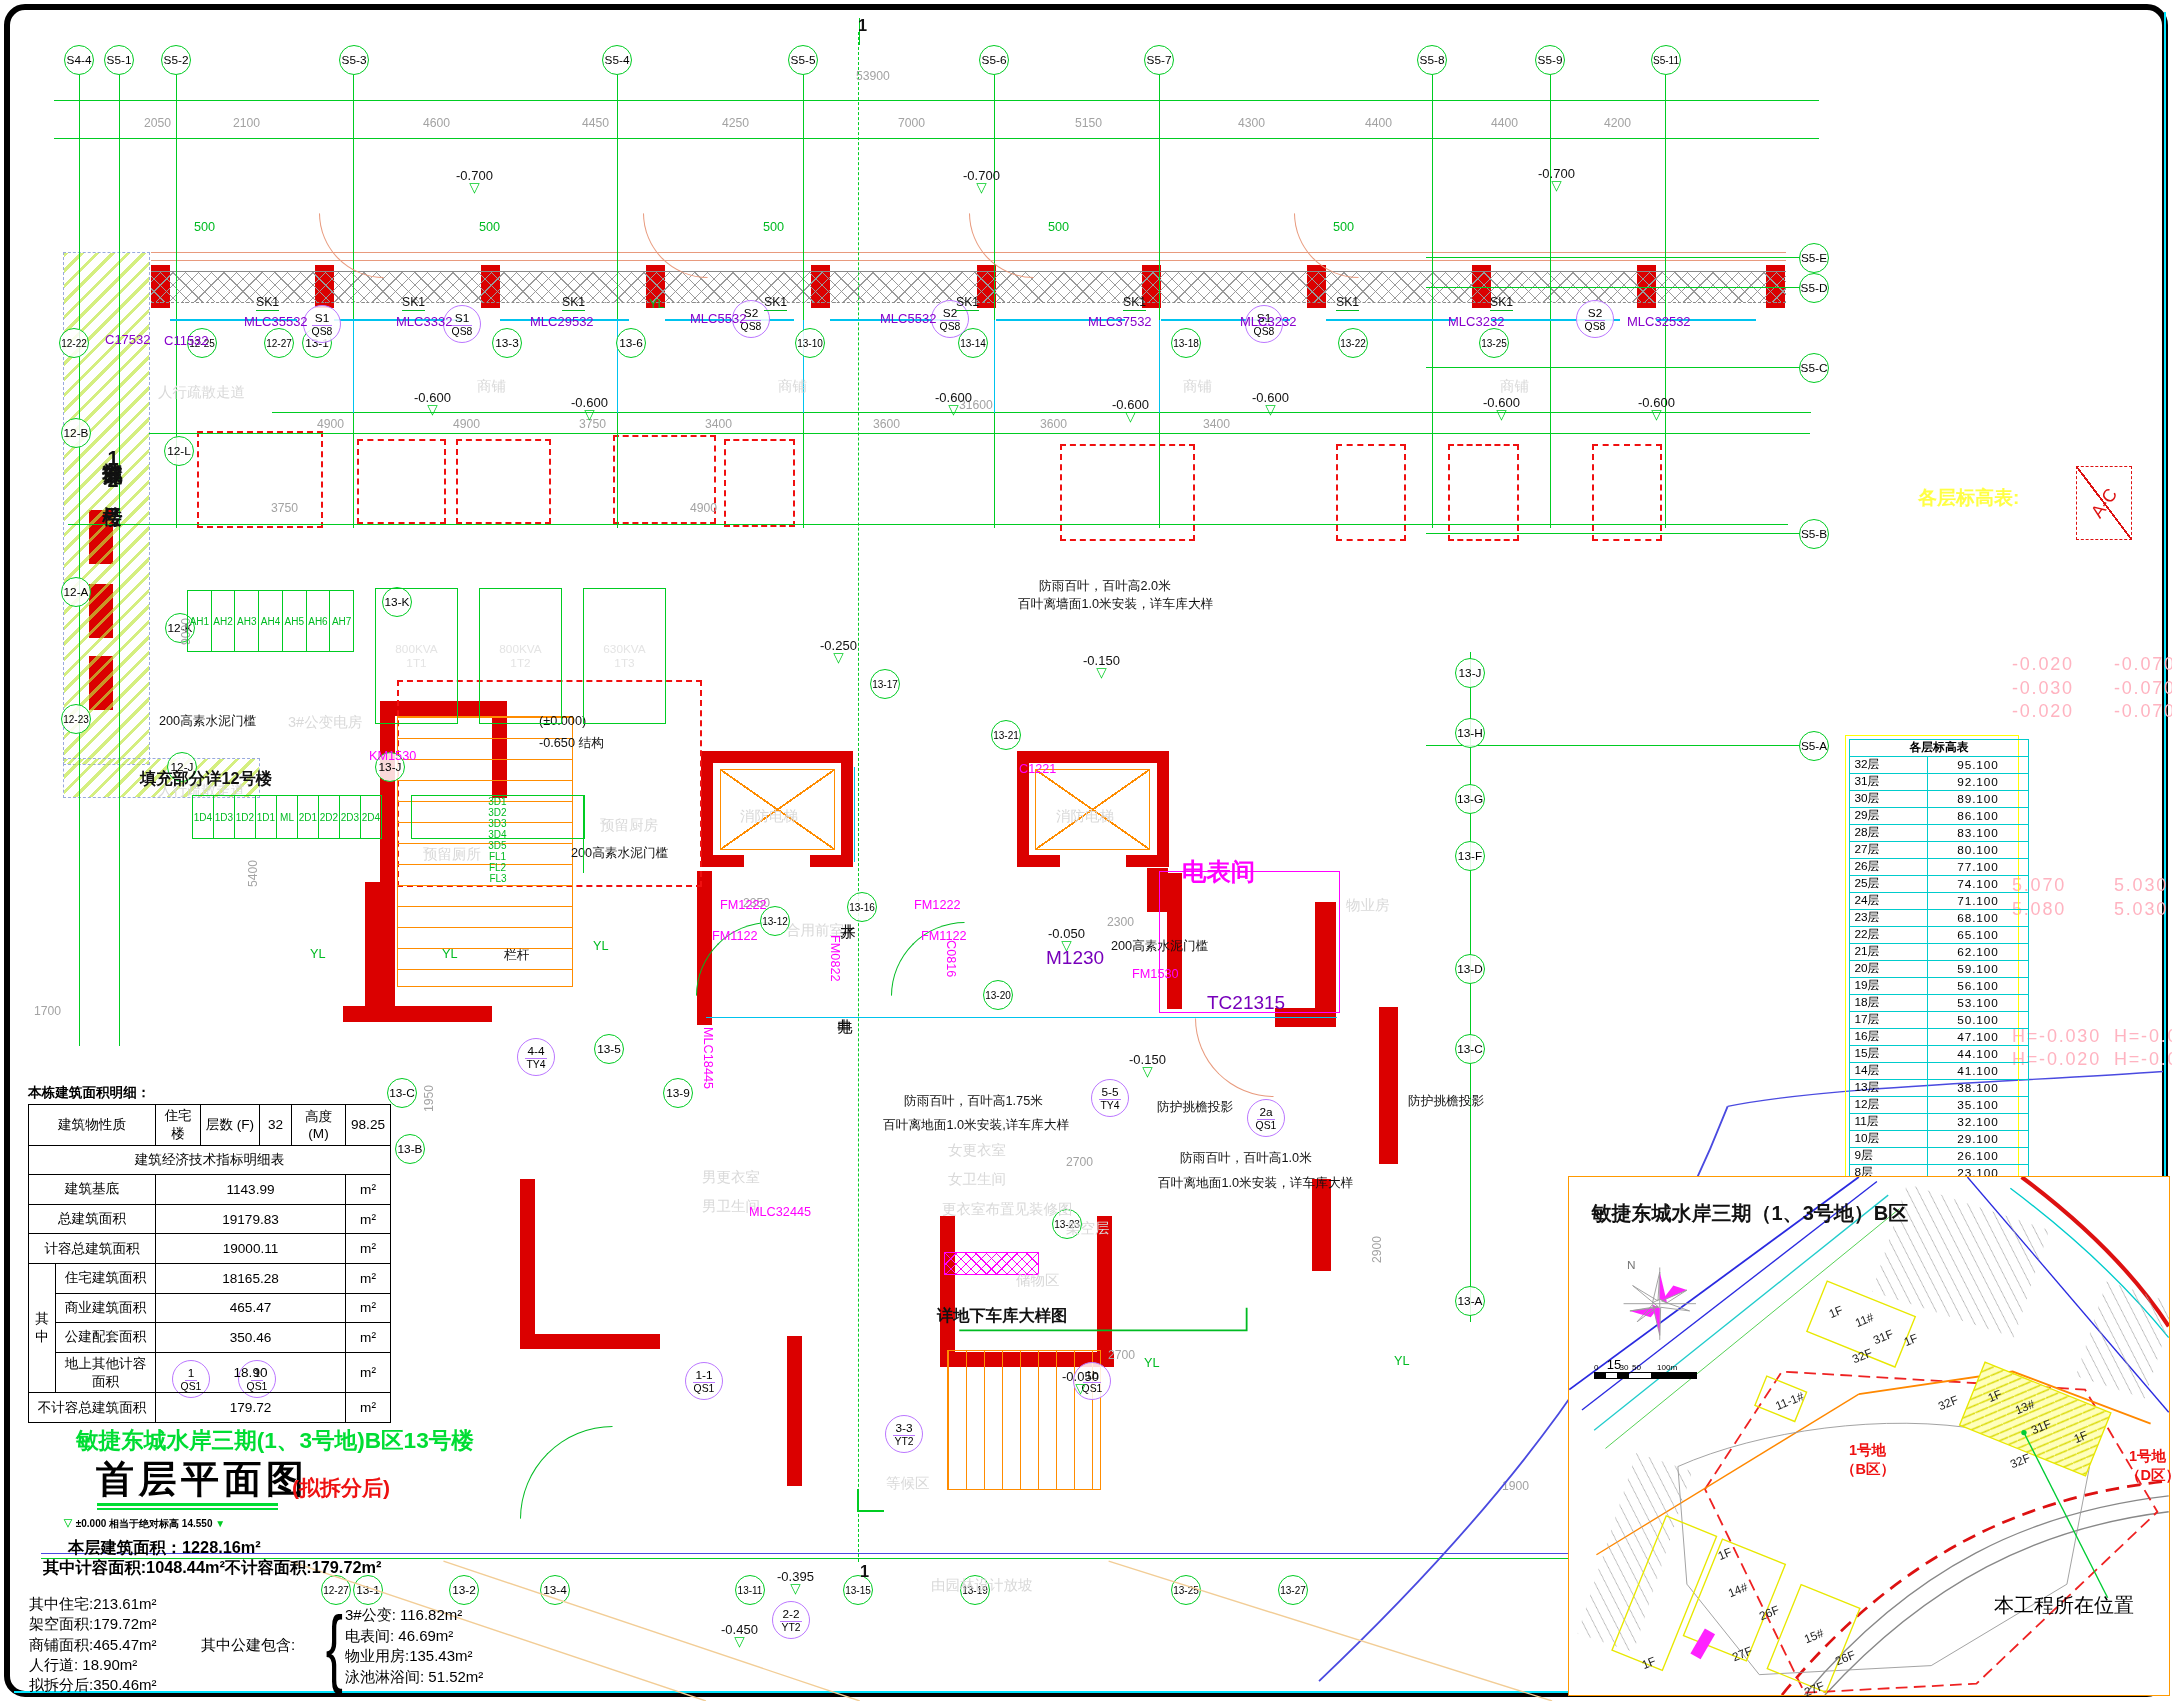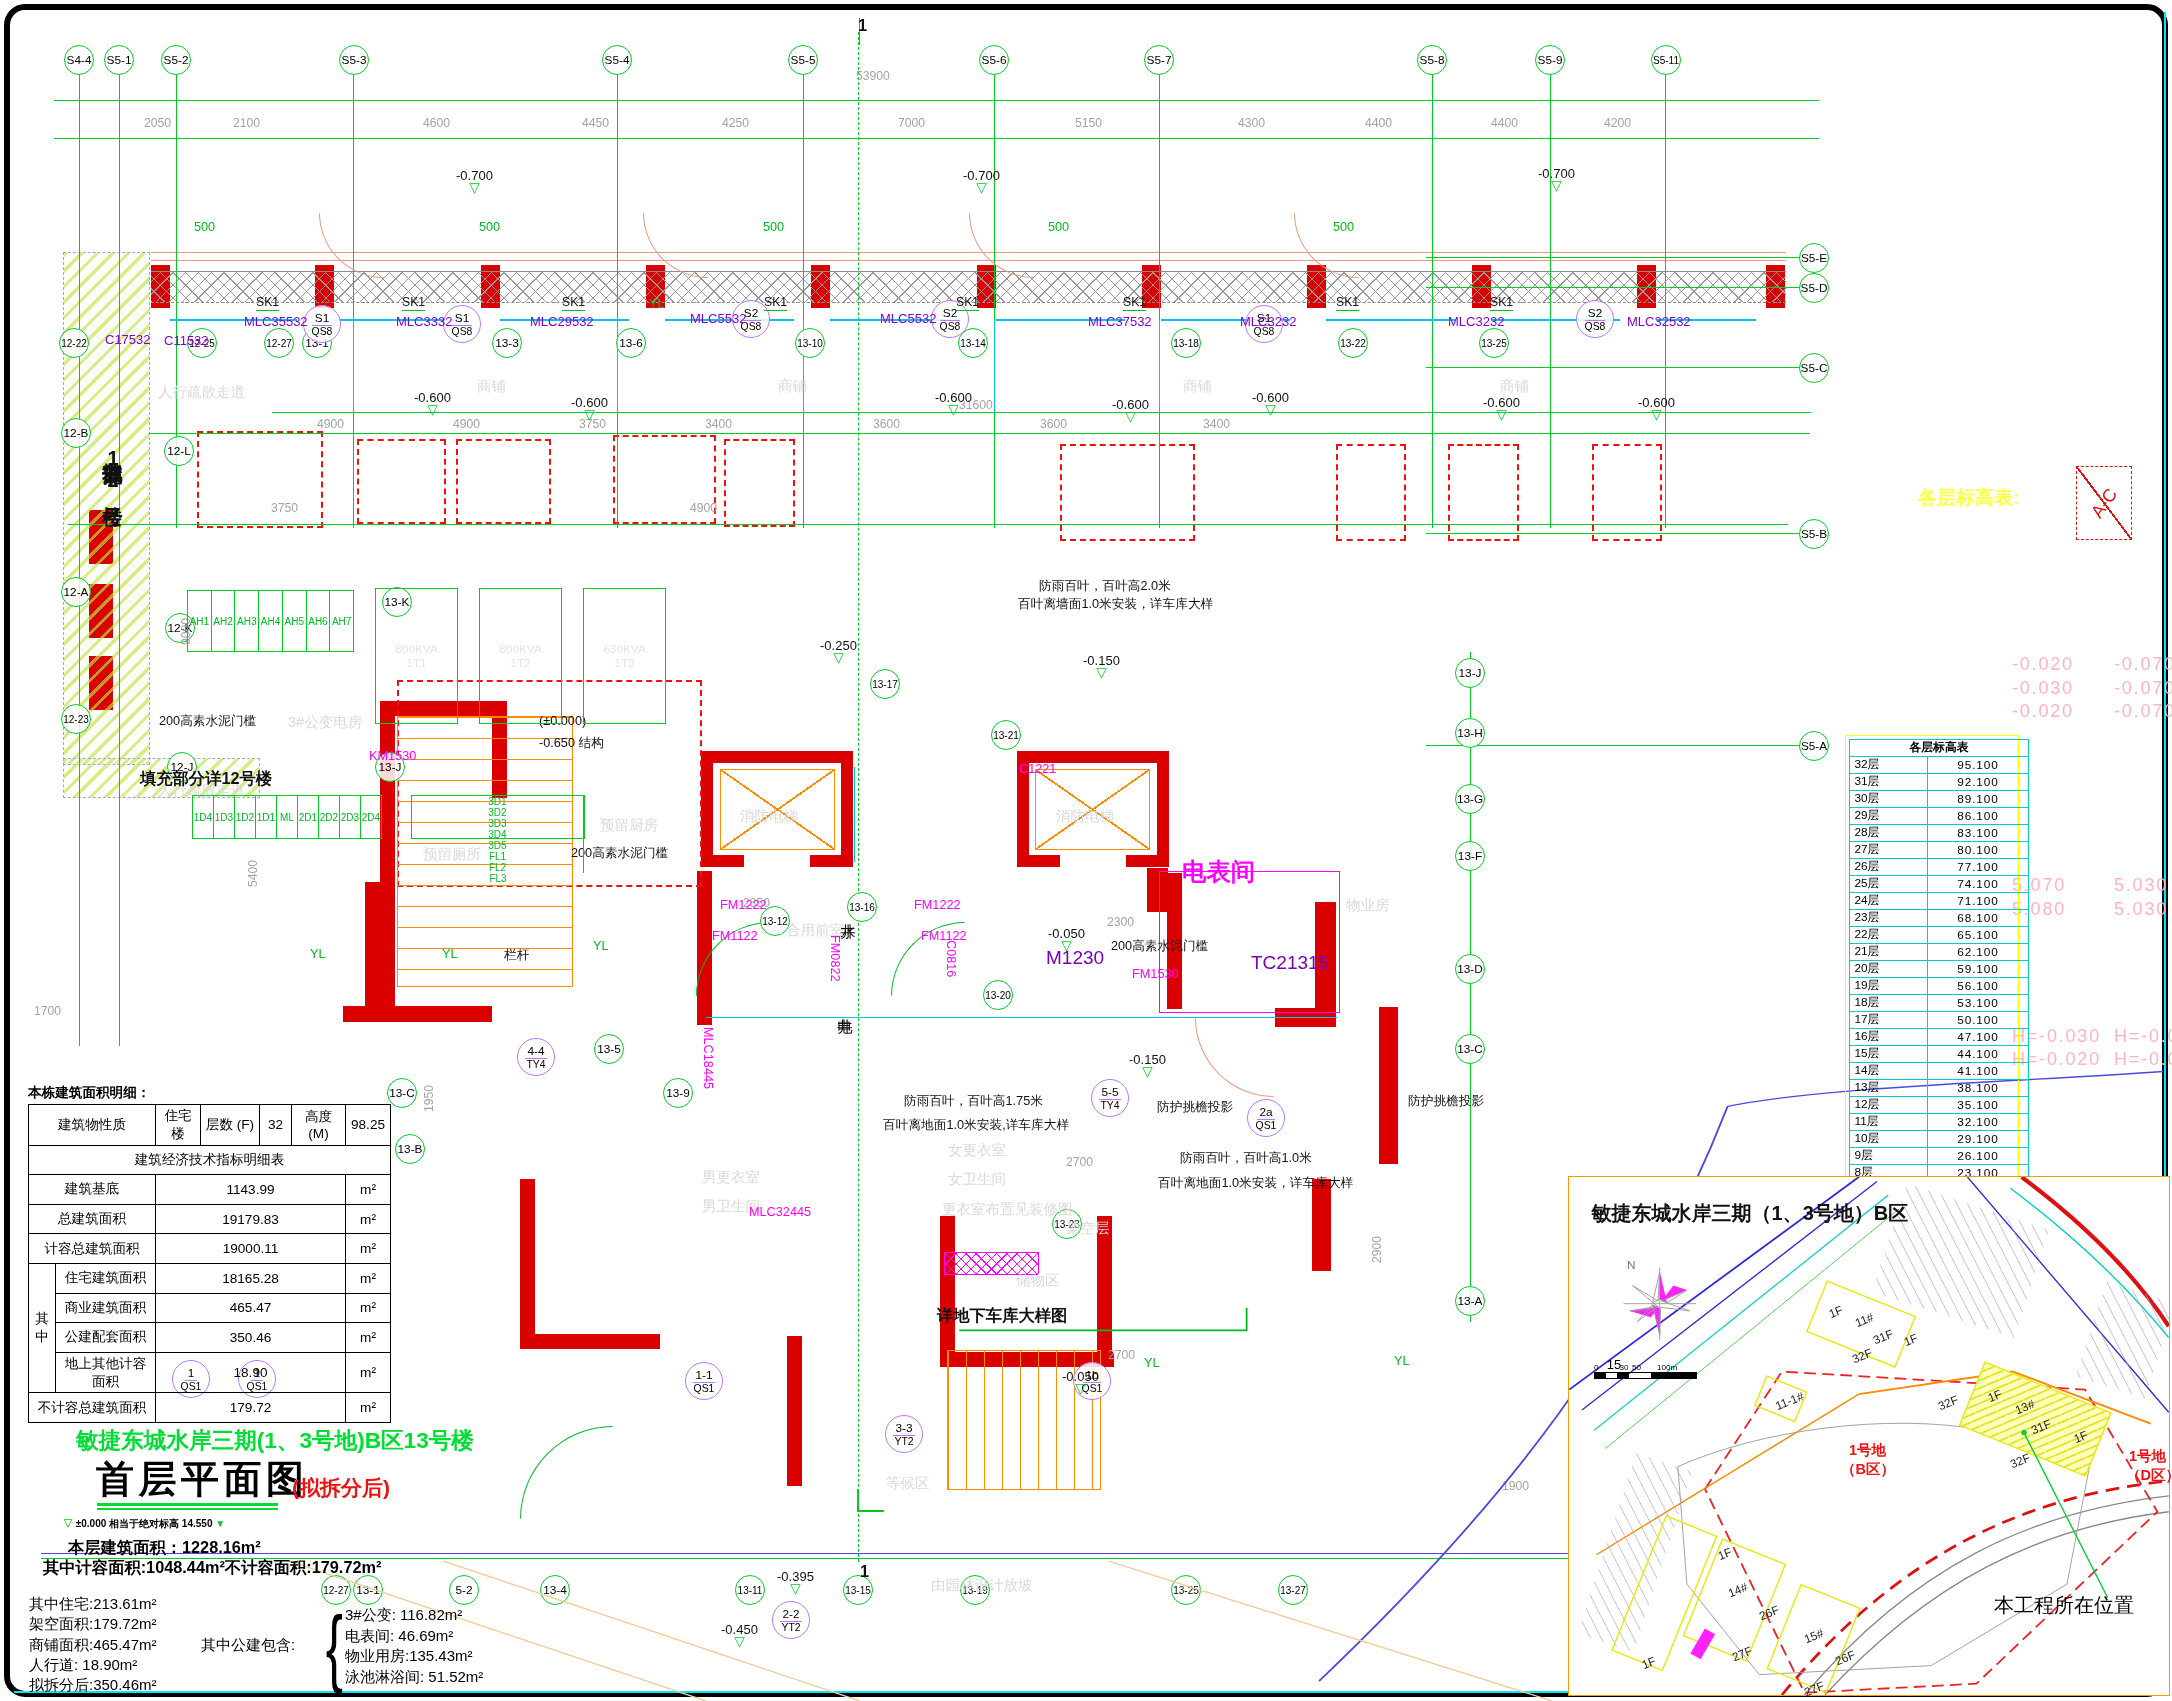--- a/index.html
+++ b/index.html
@@ -248,21 +248,21 @@
       <div class="abs bubble" style="left: 663px; top: 1078px;">13-9</div>
       <div class="abs bubble" style="left: 1455px; top: 658px;">13-J</div>
       <div class="abs bubble" style="left: 1455px; top: 718px;">13-H</div>
       <div class="abs bubble" style="left: 1455px; top: 784px;">13-G</div>
       <div class="abs bubble" style="left: 1455px; top: 841px;">13-F</div>
       <div class="abs bubble" style="left: 1455px; top: 954px;">13-D</div>
       <div class="abs bubble" style="left: 1455px; top: 1034px;">13-C</div>
       <div class="abs bubble" style="left: 1455px; top: 1286px;">13-A</div>
       <div class="abs bubble" style="left: 321px; top: 1575px; font-size: 10px;">12-27</div>
       <div class="abs bubble" style="left: 353px; top: 1575px;">13-1</div>
-      <div class="abs bubble" style="left: 449px; top: 1575px;">5-2</div>
+      <div class="abs bubble" style="left: 449px; top: 1575px;">13-2</div>
       <div class="abs bubble" style="left: 540px; top: 1575px;">13-4</div>
       <div class="abs bubble" style="left: 735px; top: 1575px; font-size: 10px;">13-11</div>
       <div class="abs bubble" style="left: 843px; top: 1575px; font-size: 10px;">13-15</div>
       <div class="abs bubble" style="left: 960px; top: 1575px; font-size: 10px;">13-19</div>
       <div class="abs bubble" style="left: 1171px; top: 1575px; font-size: 10px;">13-25</div>
       <div class="abs bubble" style="left: 1278px; top: 1575px; font-size: 10px;">13-27</div>
       <div class="abs dcir" style="left: 303px; top: 305px;">
         <div class="a">S1</div>
         <div class="b">QS8</div>
       </div>
@@ -439,21 +439,21 @@
       <div class="abs tpink" style="left: 2114px; top: 701px;">-0.070</div>
       <div class="abs tpink" style="left: 2012px; top: 875px;">5.070</div>
       <div class="abs tpink" style="left: 2114px; top: 875px;">5.030</div>
       <div class="abs tpink" style="left: 2012px; top: 899px;">5.080</div>
       <div class="abs tpink" style="left: 2114px; top: 899px;">5.030</div>
       <div class="abs tpink" style="left: 2012px; top: 1026px;">H=-0.030</div>
       <div class="abs tpink" style="left: 2114px; top: 1026px;">H=-0.070</div>
       <div class="abs tpink" style="left: 2012px; top: 1049px;">H=-0.020</div>
       <div class="abs tpink" style="left: 2114px; top: 1049px;">H=-0.070</div>
       <div class="abs tmagb" style="left: 1182px; top: 856px;">电表间</div>
-      <div class="abs tpurb" style="left: 1207px; top: 952px; margin-left: 44px;">TC21315</div>
+      <div class="abs tpurb" style="left: 1207px; top: 992px;">TC21315</div>
       <div class="abs tpurb" style="left: 1046px; top: 947px;">M1230</div>
       <div class="abs tbv" style="left: 837px; top: 911px;">水井</div>
       <div class="abs tbv" style="left: 834px; top: 1006px;">电井</div>
       <div class="abs tbm" style="left: 937px; top: 1305px;">详地下车库大样图</div>
       <div class="abs tb" style="left: 159px; top: 713px;">200高素水泥门槛</div>
       <div class="abs tb" style="left: 571px; top: 845px;">200高素水泥门槛</div>
       <div class="abs tb" style="left: 1111px; top: 938px;">200高素水泥门槛</div>
       <div class="abs tb" style="left: 1039px; top: 578px;">防雨百叶，百叶高2.0米</div>
       <div class="abs tb" style="left: 1018px; top: 596px;">百叶离墙面1.0米安装，详车库大样</div>
       <div class="abs tb" style="left: 904px; top: 1093px;">防雨百叶，百叶高1.75米</div>

